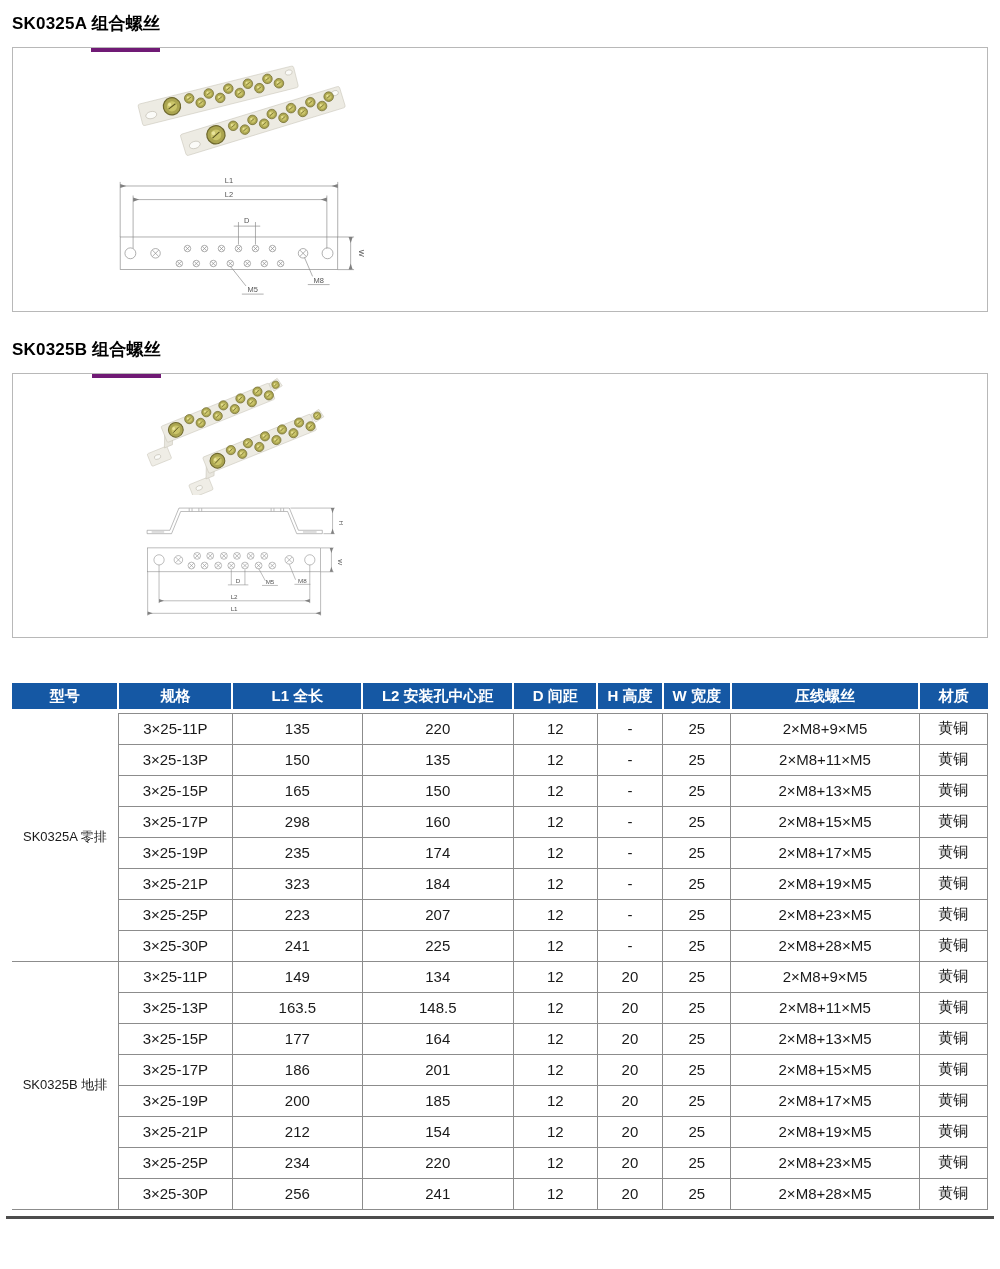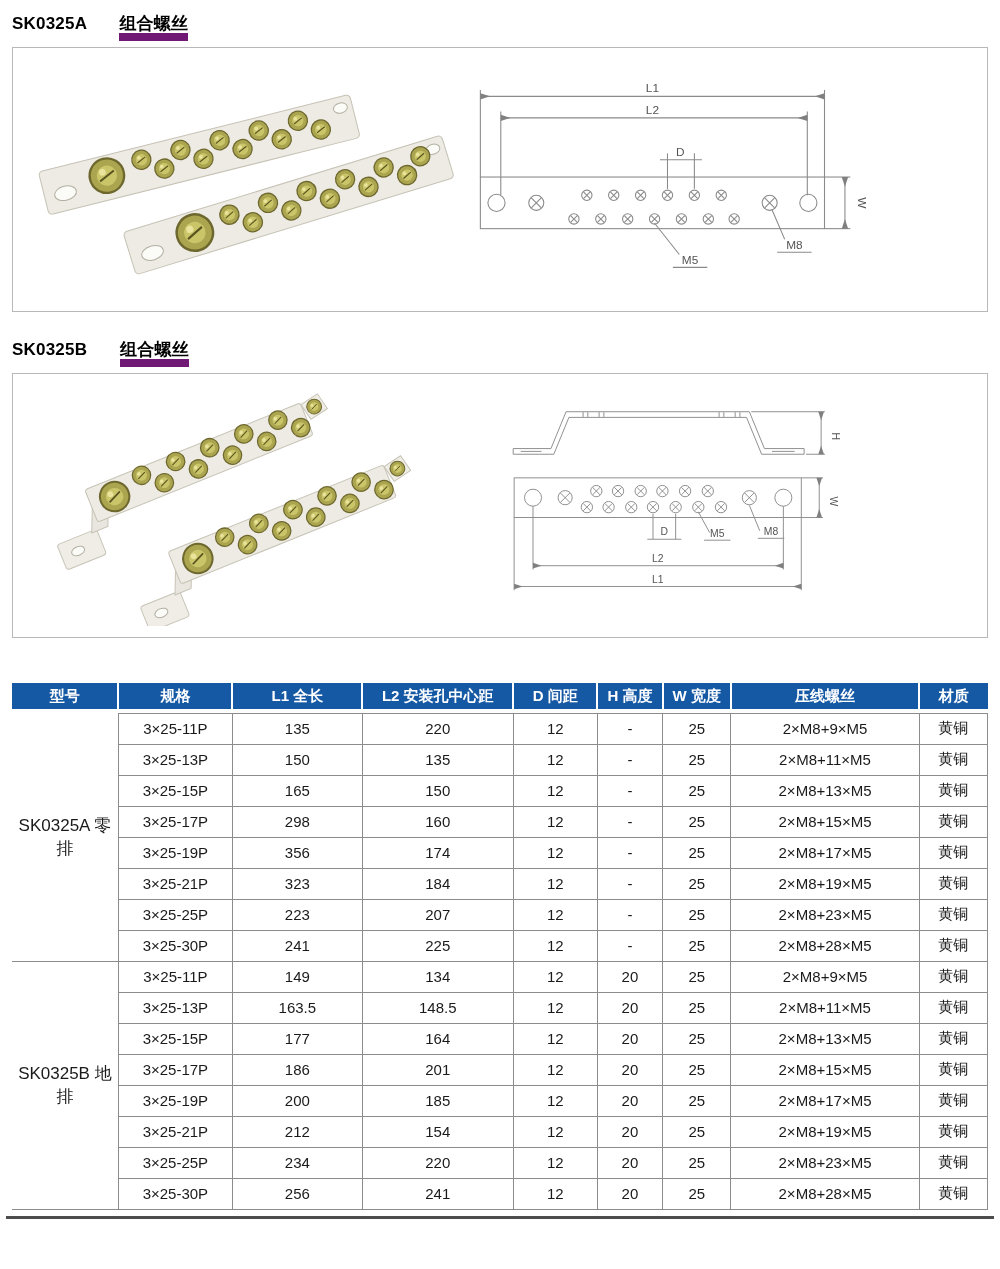--- a/index.html
+++ b/index.html
@@ -16,33 +16,32 @@
     color:#1a1a1a;
   }
   .section-title{
     margin:12px 12px 12px 12px;
     font-size:17px;
     font-weight:bold;
     color:#000;
     letter-spacing:0.2px;
   }
   .section-title .underlined{
-    border-bottom:8px solid #701a75;
-    padding-bottom:0;
-    margin-left:28px;
+    border-bottom:4px solid #701a75;
+    padding-bottom:15px;
   }
   .section-title.second{margin-top:26px;}
   .img-box{
     margin:0 12px;
     height:265px;
     border:1px solid #b8b8b8;
     background:#fff;
     display:flex;
-    align-items:center;
     overflow:hidden;
+    flex-direction:column;
   }
   .photo{width:46%;height:92%;flex:0 0 46%;}
   .drawing{width:53%;height:88%;flex:0 0 53%;}
   .spec-table{
     width:976px;
     margin:45px 12px 0 12px;
     border-collapse:collapse;
     table-layout:fixed;
     font-size:15px;
   }
@@ -64,21 +63,21 @@
     color:#1a1a1a;
     background:#fff;
   }
   .spec-table tr.gap-row td{
     border:none;
     height:4px;
     padding:0;
   }
   .spec-table td.model{
     border-left:none;
-    font-size:17px;
+    font-size:13px;
   }
   .spec-table td.model-a{border-top:none;}
   .bottom-bar{
     height:3px;
     background:var(--bottom-bar);
     margin:6px 6px 4px 6px;
   }
 </style>
 </head>
 <body>
@@ -404,21 +403,21 @@
       <td>298</td>
       <td>160</td>
       <td>12</td>
       <td>-</td>
       <td>25</td>
       <td>2×M8+15×M5</td>
       <td>黄铜</td>
     </tr>
     <tr>
       <td>3×25-19P</td>
-      <td>356</td>
+      <td>235</td>
       <td>174</td>
       <td>12</td>
       <td>-</td>
       <td>25</td>
       <td>2×M8+17×M5</td>
       <td>黄铜</td>
     </tr>
     <tr>
       <td>3×25-21P</td>
       <td>323</td>

